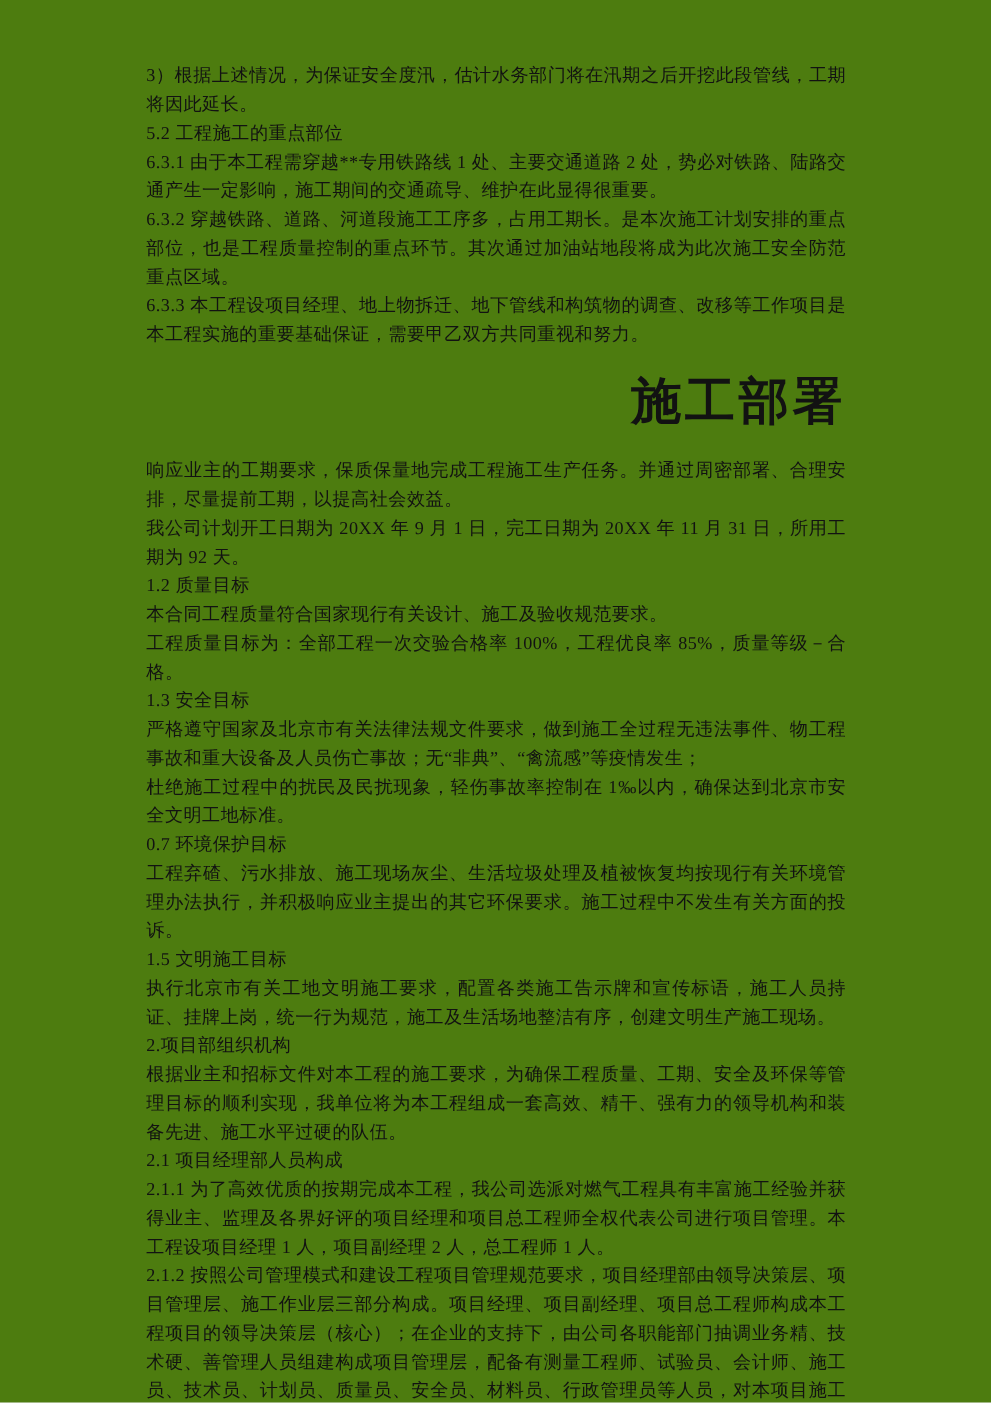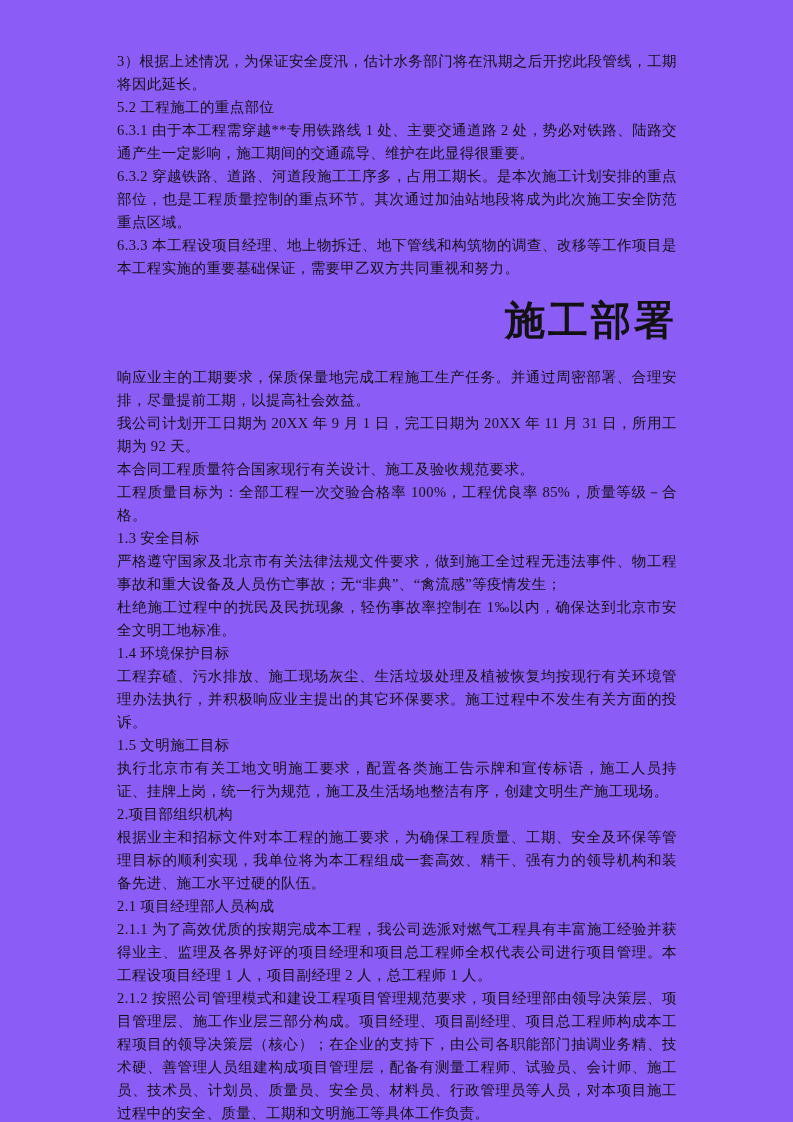--- a/index.html
+++ b/index.html
@@ -2,21 +2,21 @@
 <html><head>
 <meta charset="utf-8">
 <style>
   * { margin: 0; padding: 0; box-sizing: border-box; }
   html, body { background: #e8e8e8; }
   .page {
     position: relative;
     width: 793px;
     height: 1122px;
     margin: 0 auto;
-    background: #8b5cf6;
+    background: #4d7c0f;
     overflow: hidden;
     font-family: "Liberation Serif", "DejaVu Serif", serif;
     color: #121212;
   }
   .content {
     position: absolute;
     left: 117px;
     top: 50px;
     width: 560px;
   }
@@ -45,26 +45,27 @@
     <p class="body">3）根据上述情况，为保证安全度汛，估计水务部门将在汛期之后开挖此段管线，工期将因此延长。</p>
     <p class="body">5.2  工程施工的重点部位</p>
     <p class="body">6.3.1  由于本工程需穿越**专用铁路线 1 处、主要交通道路 2 处，势必对铁路、陆路交通产生一定影响，施工期间的交通疏导、维护在此显得很重要。</p>
     <p class="body">6.3.2  穿越铁路、道路、河道段施工工序多，占用工期长。是本次施工计划安排的重点部位，也是工程质量控制的重点环节。其次通过加油站地段将成为此次施工安全防范重点区域。</p>
     <p class="body">6.3.3  本工程设项目经理、地上物拆迁、地下管线和构筑物的调查、改移等工作项目是本工程实施的重要基础保证，需要甲乙双方共同重视和努力。</p>
 
     <h1 class="doc-title">施工部署</h1>
 
     <p class="body">响应业主的工期要求，保质保量地完成工程施工生产任务。并通过周密部署、合理安排，尽量提前工期，以提高社会效益。</p>
     <p class="body">我公司计划开工日期为 20XX 年 9 月 1 日，完工日期为 20XX 年 11 月 31 日，所用工期为 92 天。</p>
+    <p class="body">1.2  质量目标</p>
     <p class="body">本合同工程质量符合国家现行有关设计、施工及验收规范要求。</p>
     <p class="body">工程质量目标为：全部工程一次交验合格率 100%，工程优良率 85%，质量等级－合格。</p>
     <p class="body">1.3  安全目标</p>
     <p class="body">严格遵守国家及北京市有关法律法规文件要求，做到施工全过程无违法事件、物工程事故和重大设备及人员伤亡事故；无“非典”、“禽流感”等疫情发生；</p>
     <p class="body">杜绝施工过程中的扰民及民扰现象，轻伤事故率控制在 1‰以内，确保达到北京市安全文明工地标准。</p>
-    <p class="body">1.4  环境保护目标</p>
+    <p class="body">0.7  环境保护目标</p>
     <p class="body">工程弃碴、污水排放、施工现场灰尘、生活垃圾处理及植被恢复均按现行有关环境管理办法执行，并积极响应业主提出的其它环保要求。施工过程中不发生有关方面的投诉。</p>
     <p class="body">1.5  文明施工目标</p>
     <p class="body">执行北京市有关工地文明施工要求，配置各类施工告示牌和宣传标语，施工人员持证、挂牌上岗，统一行为规范，施工及生活场地整洁有序，创建文明生产施工现场。</p>
     <p class="body">2.项目部组织机构</p>
     <p class="body">根据业主和招标文件对本工程的施工要求，为确保工程质量、工期、安全及环保等管理目标的顺利实现，我单位将为本工程组成一套高效、精干、强有力的领导机构和装备先进、施工水平过硬的队伍。</p>
     <p class="body">2.1  项目经理部人员构成</p>
     <p class="body">2.1.1  为了高效优质的按期完成本工程，我公司选派对燃气工程具有丰富施工经验并获得业主、监理及各界好评的项目经理和项目总工程师全权代表公司进行项目管理。本工程设项目经理 1 人，项目副经理 2 人，总工程师 1 人。</p>
     <p class="body">2.1.2  按照公司管理模式和建设工程项目管理规范要求，项目经理部由领导决策层、项目管理层、施工作业层三部分构成。项目经理、项目副经理、项目总工程师构成本工程项目的领导决策层（核心）；在企业的支持下，由公司各职能部门抽调业务精、技术硬、善管理人员组建构成项目管理层，配备有测量工程师、试验员、会计师、施工员、技术员、计划员、质量员、安全员、材料员、行政管理员等人员，对本项目施工过程中的安全、质量、工期和文明施工等具体工作负责。</p>
   </div>
 </div>

